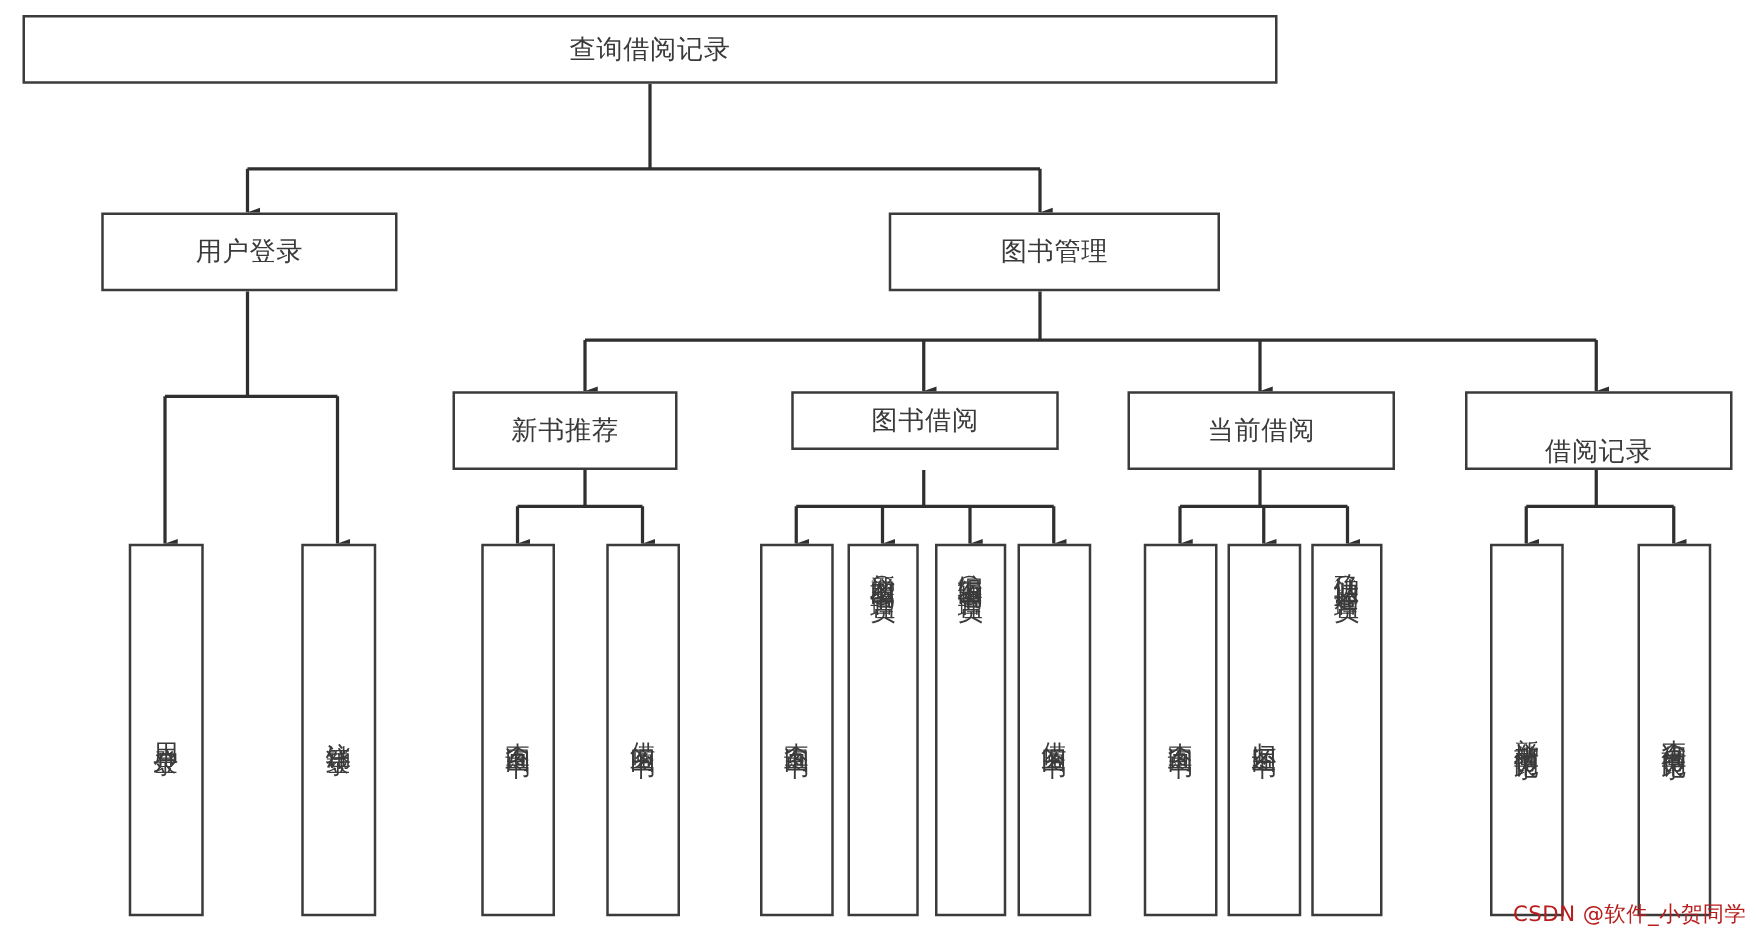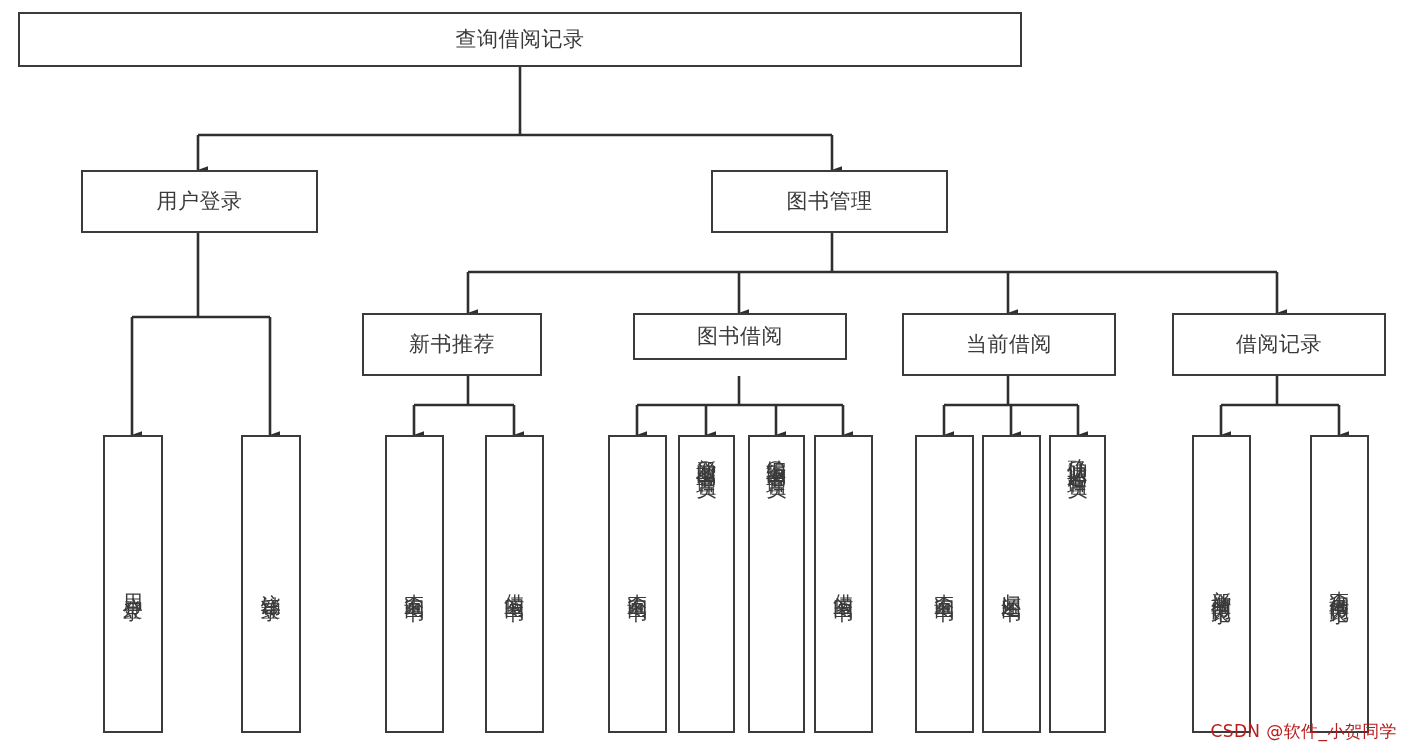--- a/index.html
+++ b/index.html
@@ -130,37 +130,37 @@
   </svg>
 
   <div class="node" style="left:18px; top:12px; width:1004px; height:55px;">
     <span class="label">查询借阅记录</span>
   </div>
 
   <div class="node" style="left:81px; top:170px; width:237px; height:63px;">
     <span class="label">用户登录</span>
   </div>
 
-  <div class="node" style="left:711px; top:170px; width:237px; height:63px;">
+  <div class="node" style="left:711px; top:170px; width:265px; height:63px;">
     <span class="label">图书管理</span>
   </div>
 
   <div class="node" style="left:362px; top:313px; width:180px; height:63px;">
     <span class="label">新书推荐</span>
   </div>
 
   <div class="node" style="left:633px; top:313px; width:214px; height:47px;">
     <span class="label">图书借阅</span>
   </div>
 
   <div class="node" style="left:902px; top:313px; width:214px; height:63px;">
     <span class="label">当前借阅</span>
   </div>
 
-  <div class="node" style="left:1172px; top:313px; width:214px; height:63px;">
+  <div class="node" style="left:1172px; top:313px; width:214px; height:63px;align-items:flex-end;">
     <span class="label">借阅记录</span>
   </div>
 
   <div class="node vertical centered" style="left:103px; top:435px; width:60px; height:298px;">
     <span class="label">用户登录</span>
   </div>
 
   <div class="node vertical centered" style="left:241px; top:435px; width:60px; height:298px;">
     <span class="label">注销登录</span>
   </div>

